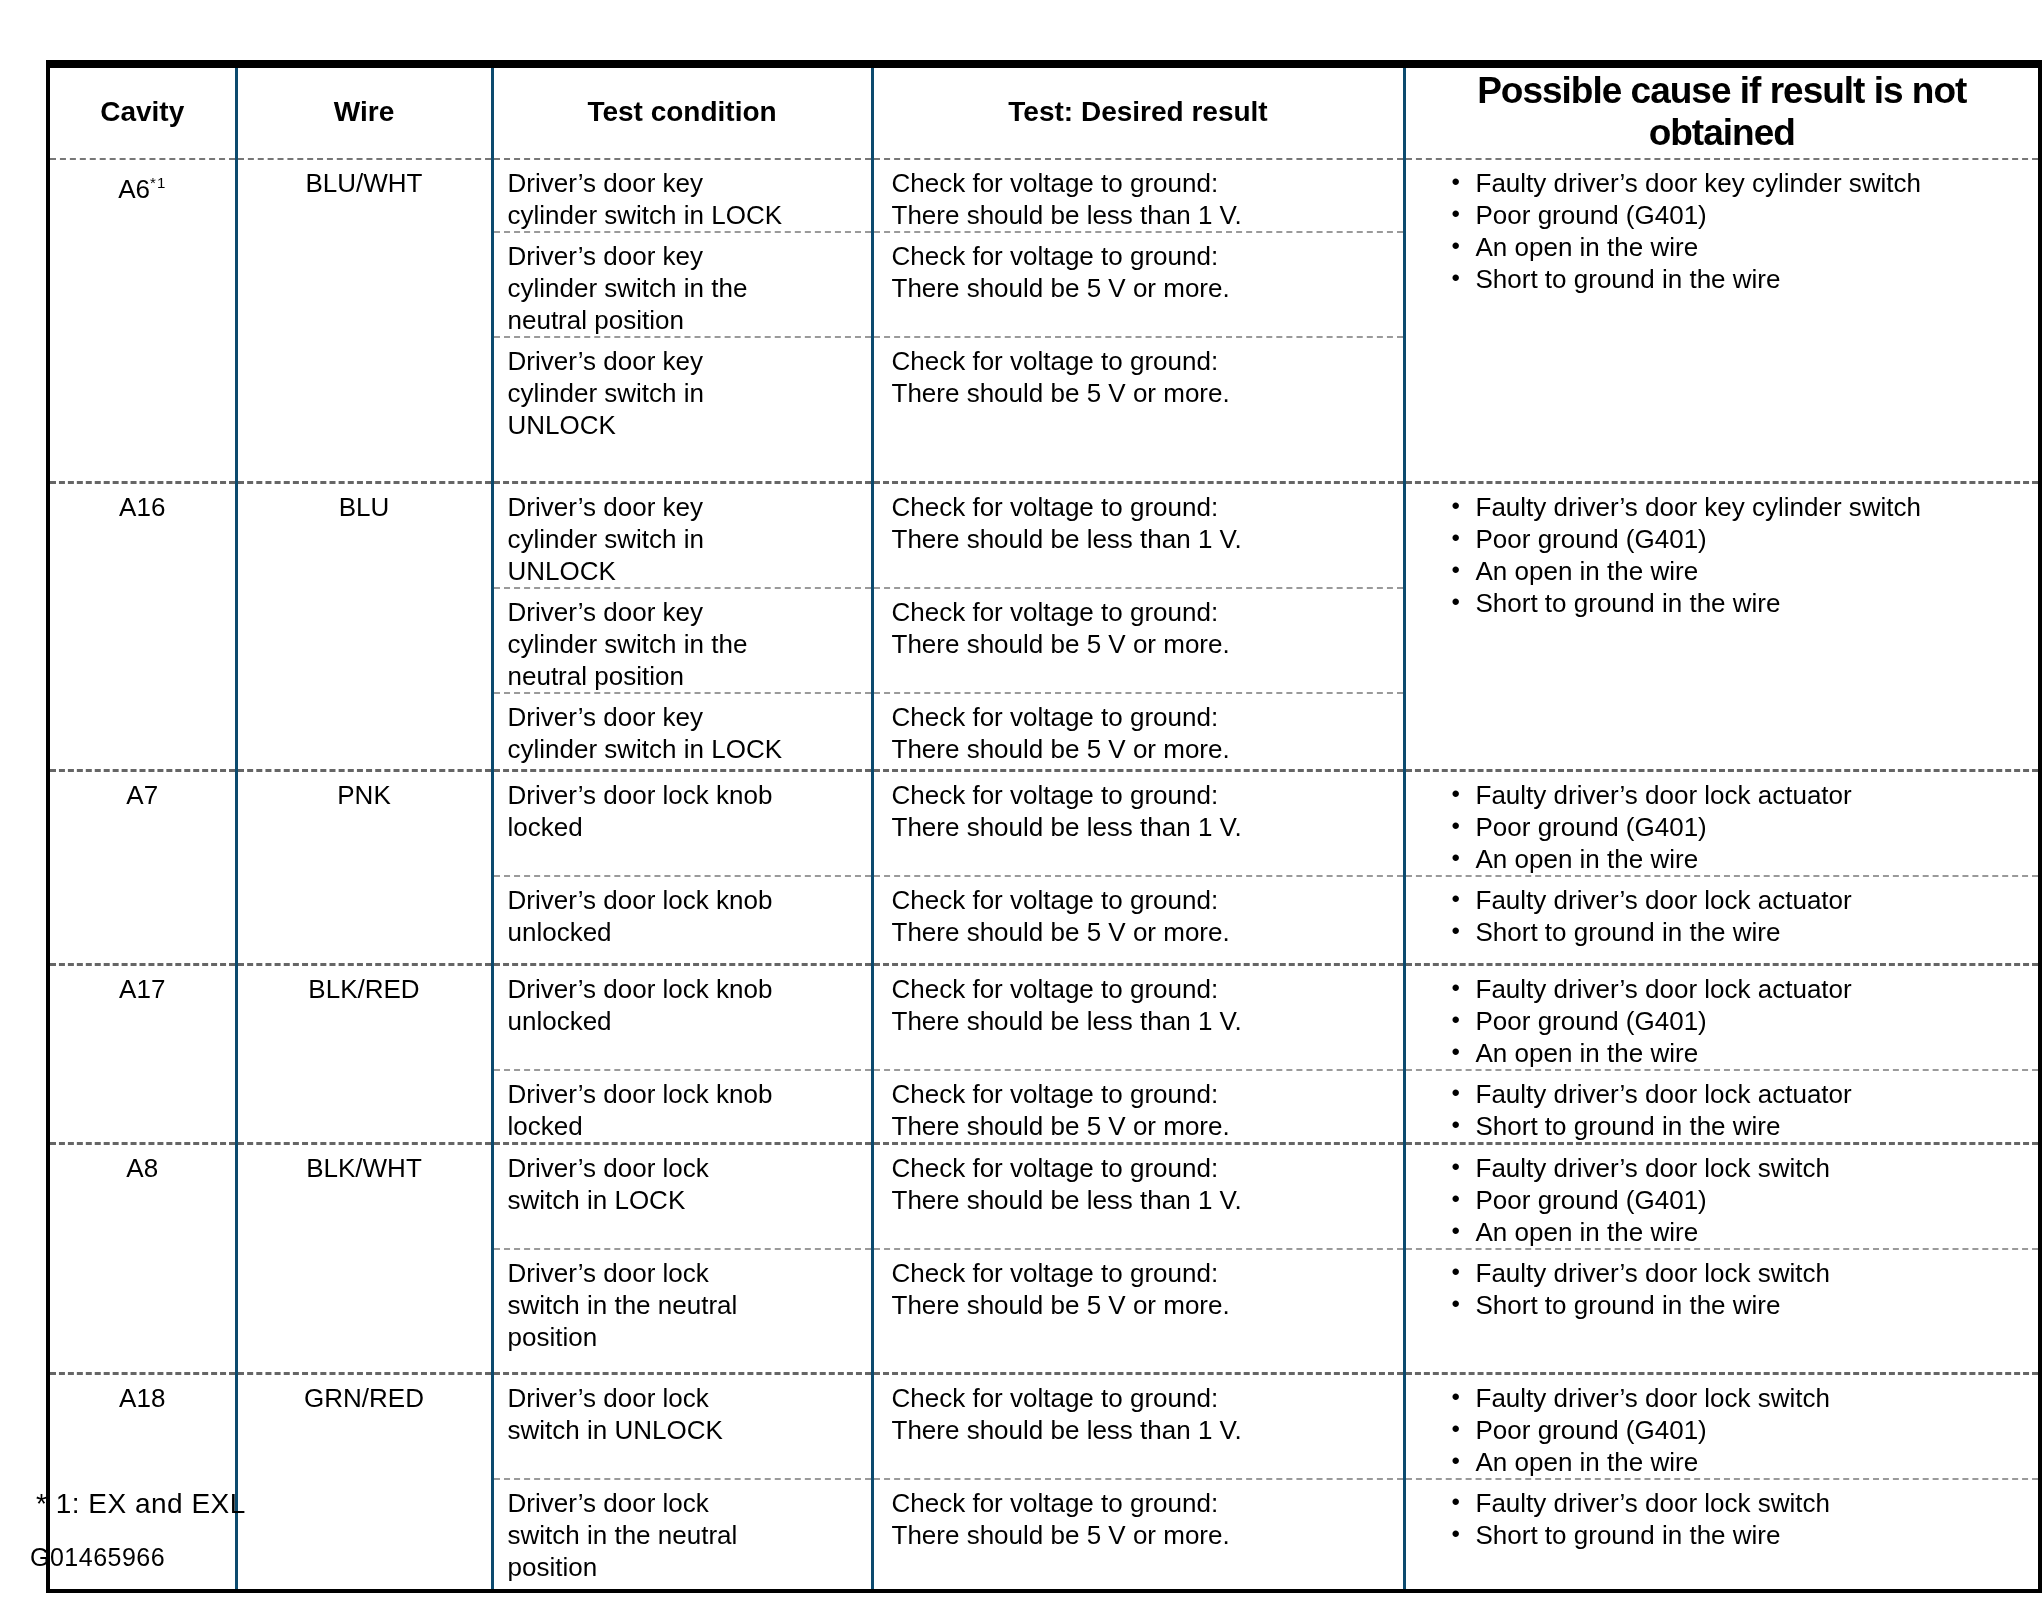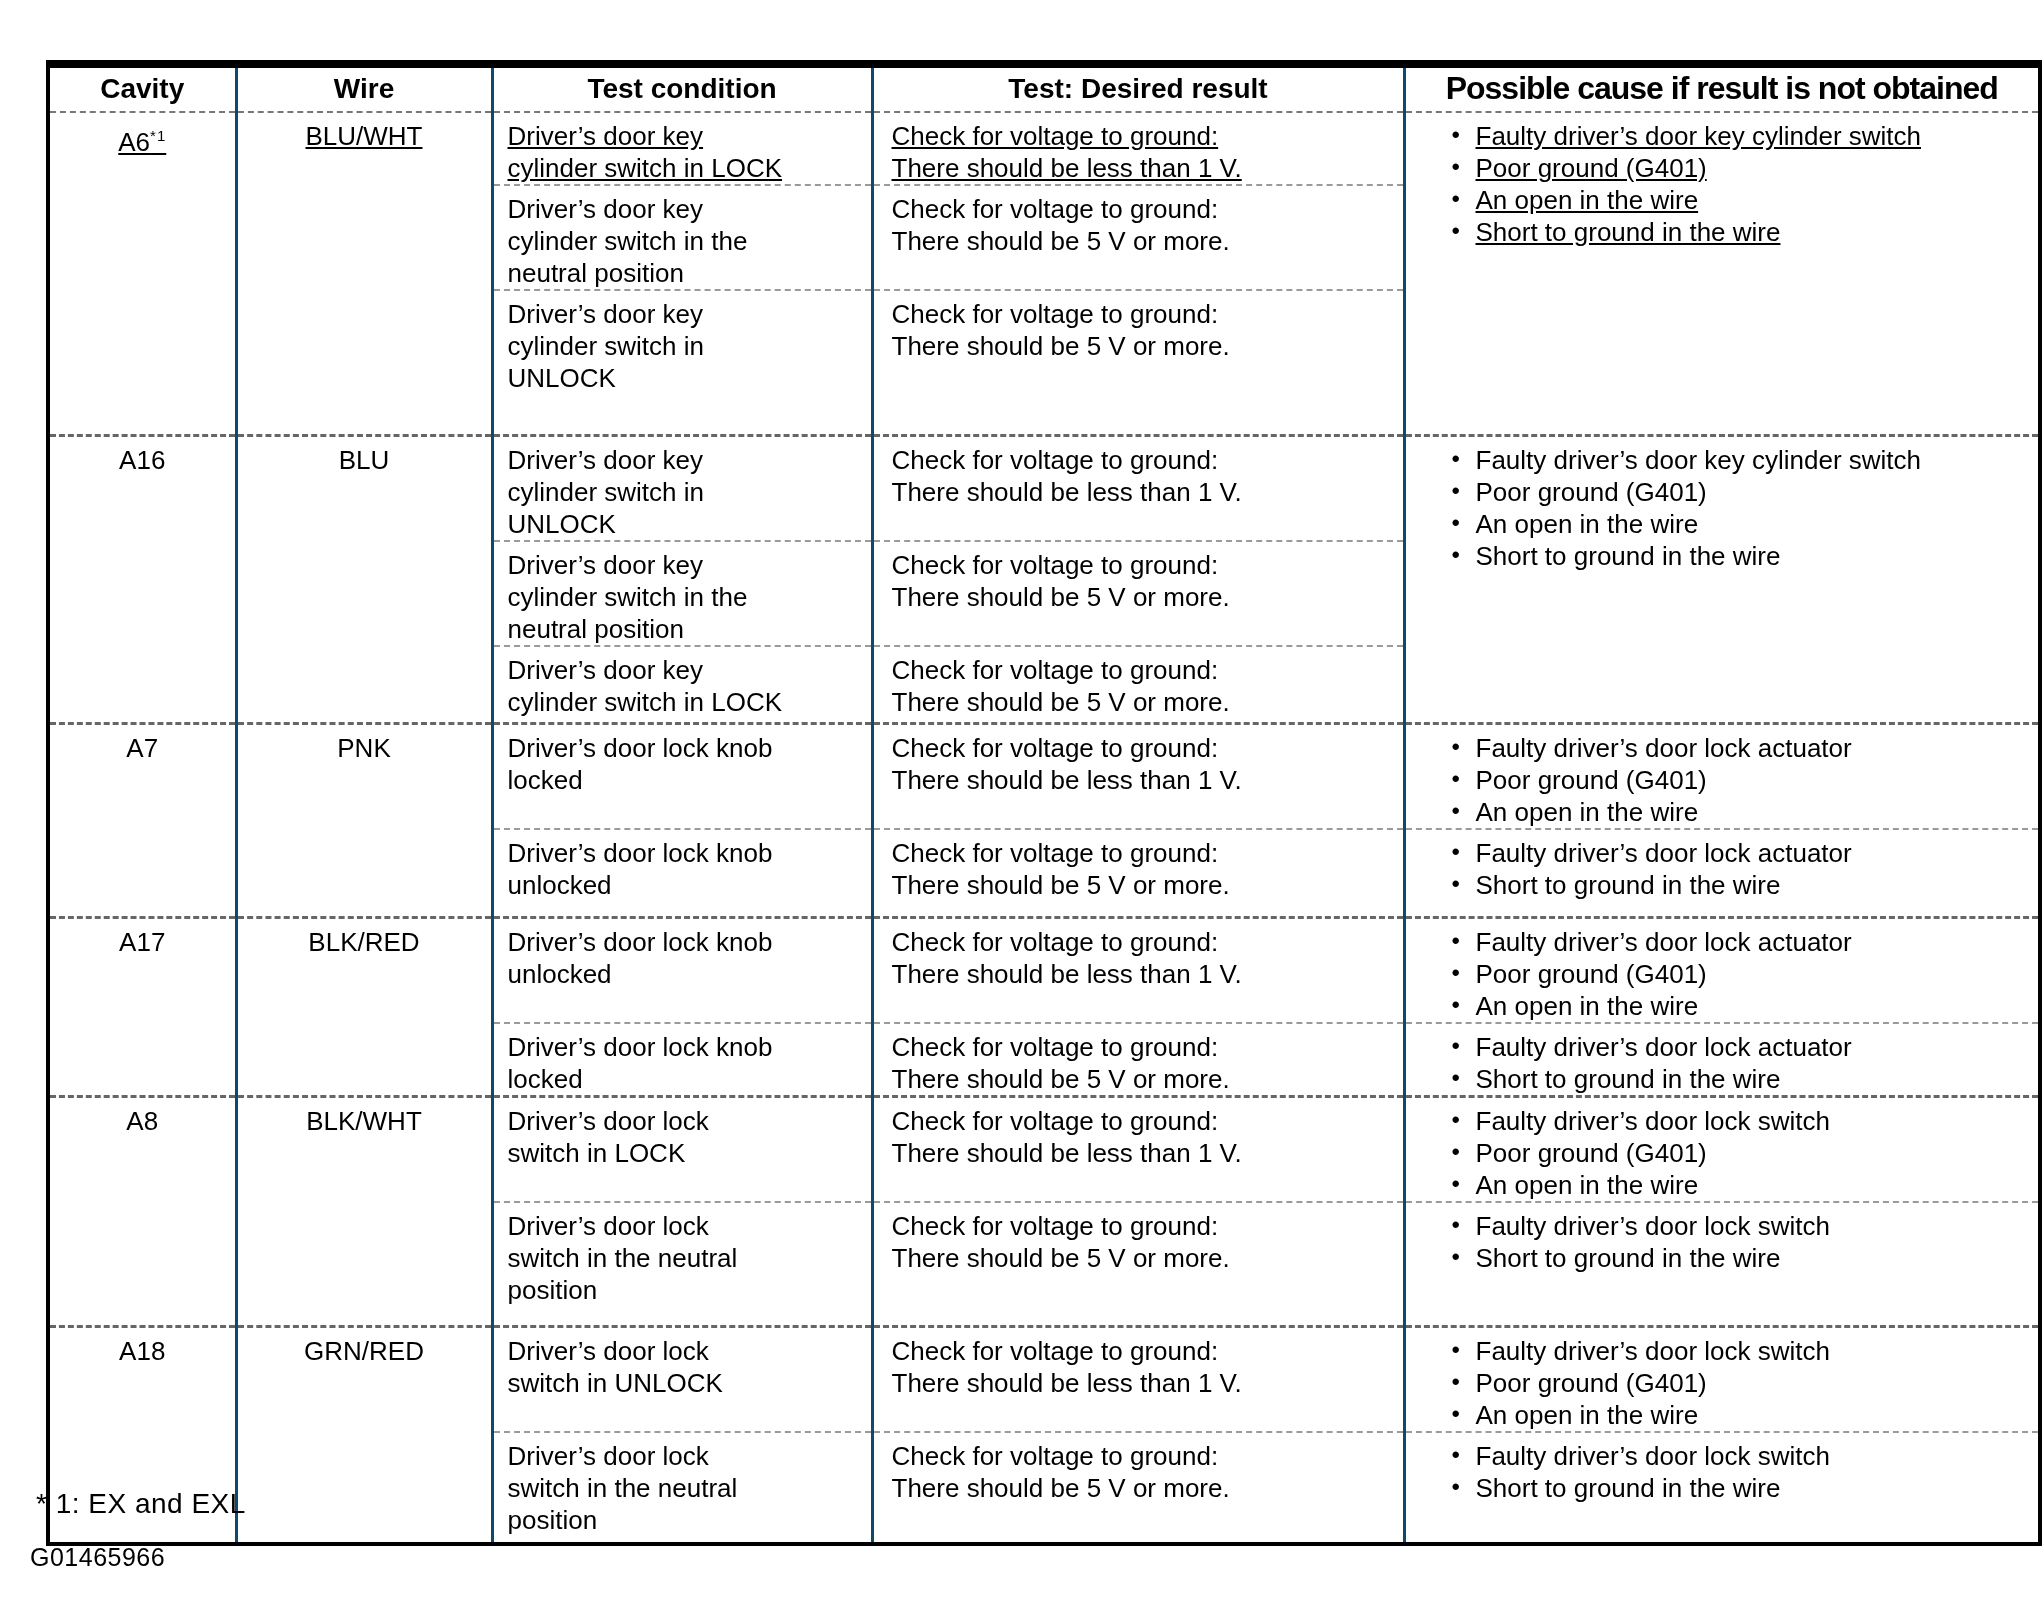--- a/index.html
+++ b/index.html
@@ -20,36 +20,36 @@
   col.c-wire   { width:256px; }
   col.c-cond   { width:380px; }
   col.c-result { width:532px; }
   col.c-cause  { width:636px; }
 
   th {
     font-weight:bold; font-size:28px; text-align:center; vertical-align:middle;
     height:42px; padding:2px 4px 4px 4px;
     border-bottom:2px dashed #777;
   }
-  th.hdr-cause { font-size:32px; letter-spacing:-1px; }
+  th.hdr-cause { font-size:37px; letter-spacing:-1px; }
 
   td {
     vertical-align:top; font-size:26px; line-height:32px;
     padding:7px 8px 0 14px;
   }
   td.cavity, td.wire { text-align:center; padding-left:4px; padding-right:4px; }
   td.cond   { white-space:pre-line; }
   td.result { white-space:pre-line; padding-left:18px; }
 
   
   td.cavity, td.wire, td.cond, td.result, th.vr { border-right:3px solid #0c4a6e; }
 
   
   tr.gstart td { border-top:3px dashed #666; }
-  tr.first  td { border-top:none;text-decoration:underline; }
+  tr.first  td { border-top:none; }
   tr.sub    td { border-top:2px dashed #9a9a9a; }
 
   td.causes ul { list-style:none; padding-left:30px; }
   td.causes li { position:relative; padding-left:26px; margin:0; }
   td.causes li::before {
     content:"\2022"; position:absolute; left:2px; top:-1px; font-size:24px;
   }
 
   .sup { font-size:15px; vertical-align:super; letter-spacing:1px; }
 

